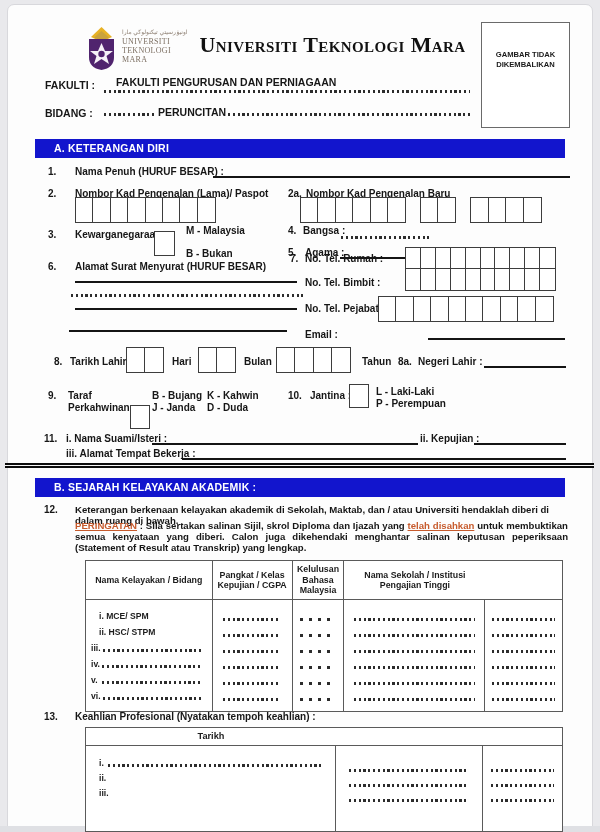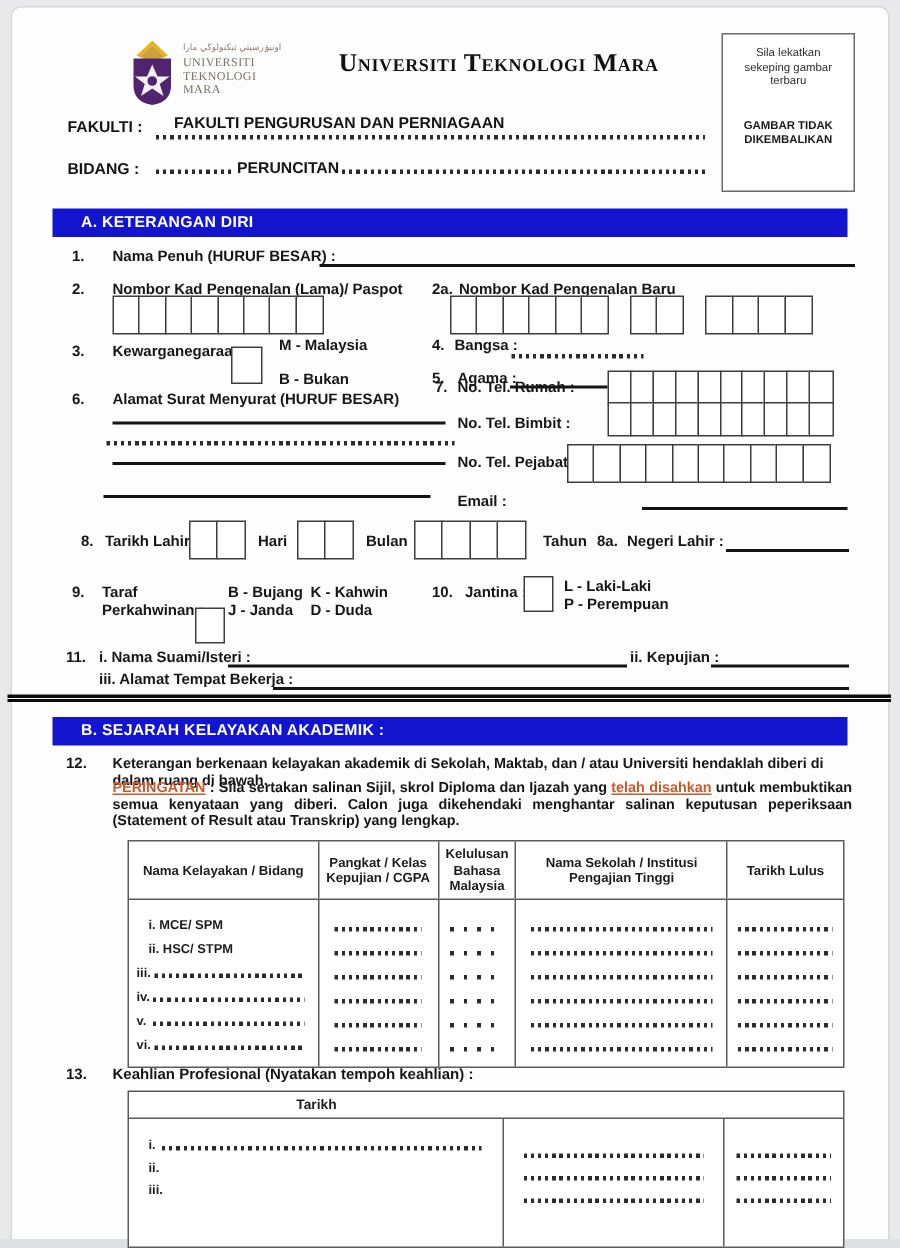--- a/index.html
+++ b/index.html
@@ -53,25 +53,24 @@
   </svg>
 </div>
 <div class="abs" style="left:122px;top:28px;line-height:9px;">
   <div style="font-size:6px;color:#8f8174;">اونيۏرسيتي تيكنولوڬي مارا</div>
   <div style="font-size:8px;color:#7d7063;letter-spacing:.3px;font-family:'Liberation Serif',serif;">UNIVERSITI</div>
   <div style="font-size:8px;color:#7d7063;letter-spacing:.3px;font-family:'Liberation Serif',serif;">TEKNOLOGI</div>
   <div style="font-size:8px;color:#7d7063;letter-spacing:.3px;font-family:'Liberation Serif',serif;">MARA</div>
 </div>
 
 <div class="abs" style="left:190px;top:32px;width:285px;text-align:center;">
-  <div style="font-family:'Liberation Serif',serif;font-weight:700;font-size:17px;font-variant:small-caps;letter-spacing:.4px;color:#111;">Universiti Teknologi Mara</div>
+  <div style="font-family:'Liberation Serif',serif;font-weight:700;font-size:22px;font-variant:small-caps;letter-spacing:.4px;color:#111;">Universiti Teknologi Mara</div>
 </div>
 
 <div class="abs" style="left:481px;top:22px;width:89px;height:106px;border:1.6px solid #6a6a6a;background:#fff;padding:7px 6px;text-align:center;">
-  <div style="font-size:7.6px;font-weight:400;color:#2c2c2c;line-height:9.5px;">Sila lekatkan sekeping gambar terbaru</div>
   <div style="font-size:7.6px;font-weight:700;color:#1a1a1a;line-height:9.5px;margin-top:20px;">GAMBAR TIDAK DIKEMBALIKAN</div>
 </div>
 
 <div class="abs lbl" style="left:45px;top:79px;font-size:10.5px;">FAKULTI :</div>
 <div class="abs" style="left:104px;top:74px;width:366px;height:19px;">
   <span class="lbl" style="position:absolute;left:12px;top:2px;font-size:10.5px;">FAKULTI PENGURUSAN DAN PERNIAGAAN</span>
   <div class="dots" style="position:absolute;left:0;bottom:0;width:100%;"></div>
 </div>
 
 <div class="abs lbl" style="left:45px;top:107px;font-size:10.5px;">BIDANG :</div>
@@ -245,21 +244,20 @@
 <div class="abs" style="left:75px;top:520px;width:493px;font-size:9.6px;font-weight:700;line-height:11.2px;text-align:justify;color:#161616;">
   <span style="color:#c75b2d;text-decoration:underline;">PERINGATAN</span><span> : Sila sertakan salinan Sijil, skrol Diploma dan Ijazah yang </span><span style="color:#c75b2d;text-decoration:underline;">telah disahkan</span><span> untuk membuktikan semua kenyataan yang diberi. Calon juga dikehendaki menghantar salinan keputusan peperiksaan (Statement of Result atau Transkrip) yang lengkap.</span>
 </div>
 
 <div class="abs tbl" style="left:85px;top:560px;width:478px;">
   <div class="hrow" style="grid-template-columns:26.6% 16.8% 10.9% 29.6% 16.1%;">
     <div class="hcell" style="min-height:38px;">Nama Kelayakan / Bidang</div>
     <div class="hcell">Pangkat / Kelas Kepujian / CGPA</div>
     <div class="hcell" style="padding:2px 1px;">Kelulusan Bahasa Malaysia</div>
     <div class="hcell">Nama Sekolah / Institusi Pengajian Tinggi</div>
-    <div class="hcell">Tarikh Lulus</div>
   </div>
   <div class="bcols" style="grid-template-columns:26.6% 16.8% 10.9% 29.6% 16.1%;">
     <div class="bcol" style="padding-left:0;">
       <div class="rrow" style="height:17px;padding-left:13px;text-align:center;">
           <span class="rlbl">i. MCE/ SPM</span>
         </div>
       <div class="rrow" style="height:16px;padding-left:13px;">
           <span class="rlbl">ii. HSC/ STPM</span>
         </div>
       <div class="rrow" style="height:16px;padding-left:5px;padding-right:9px;">

